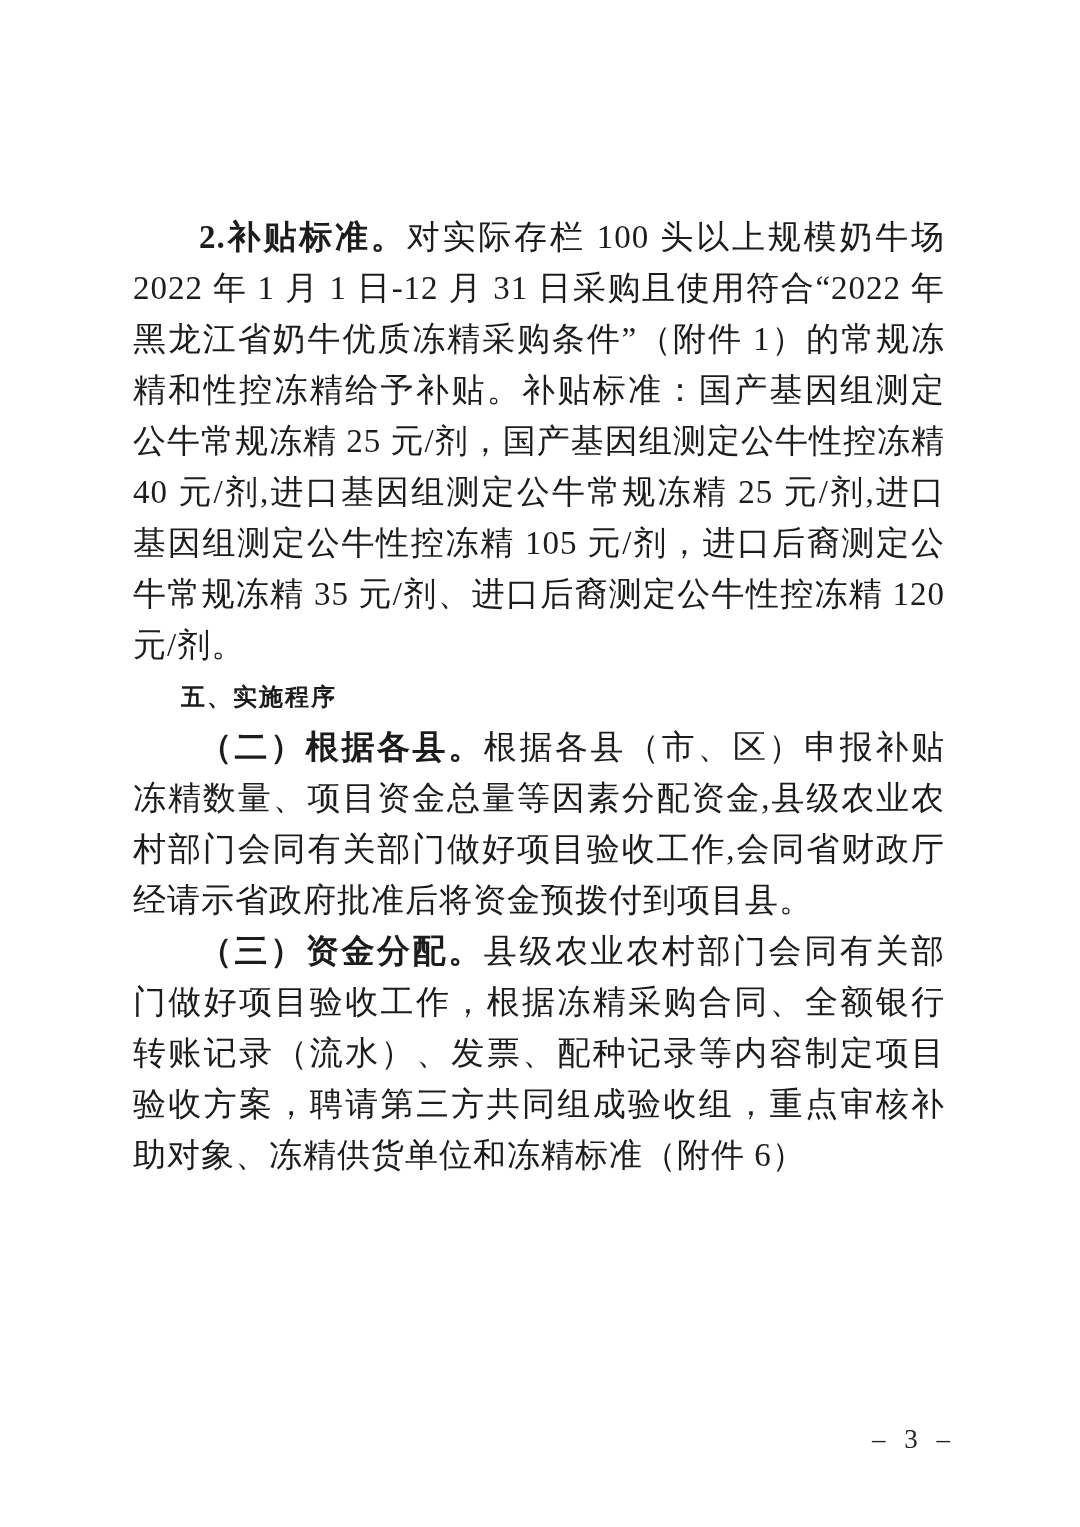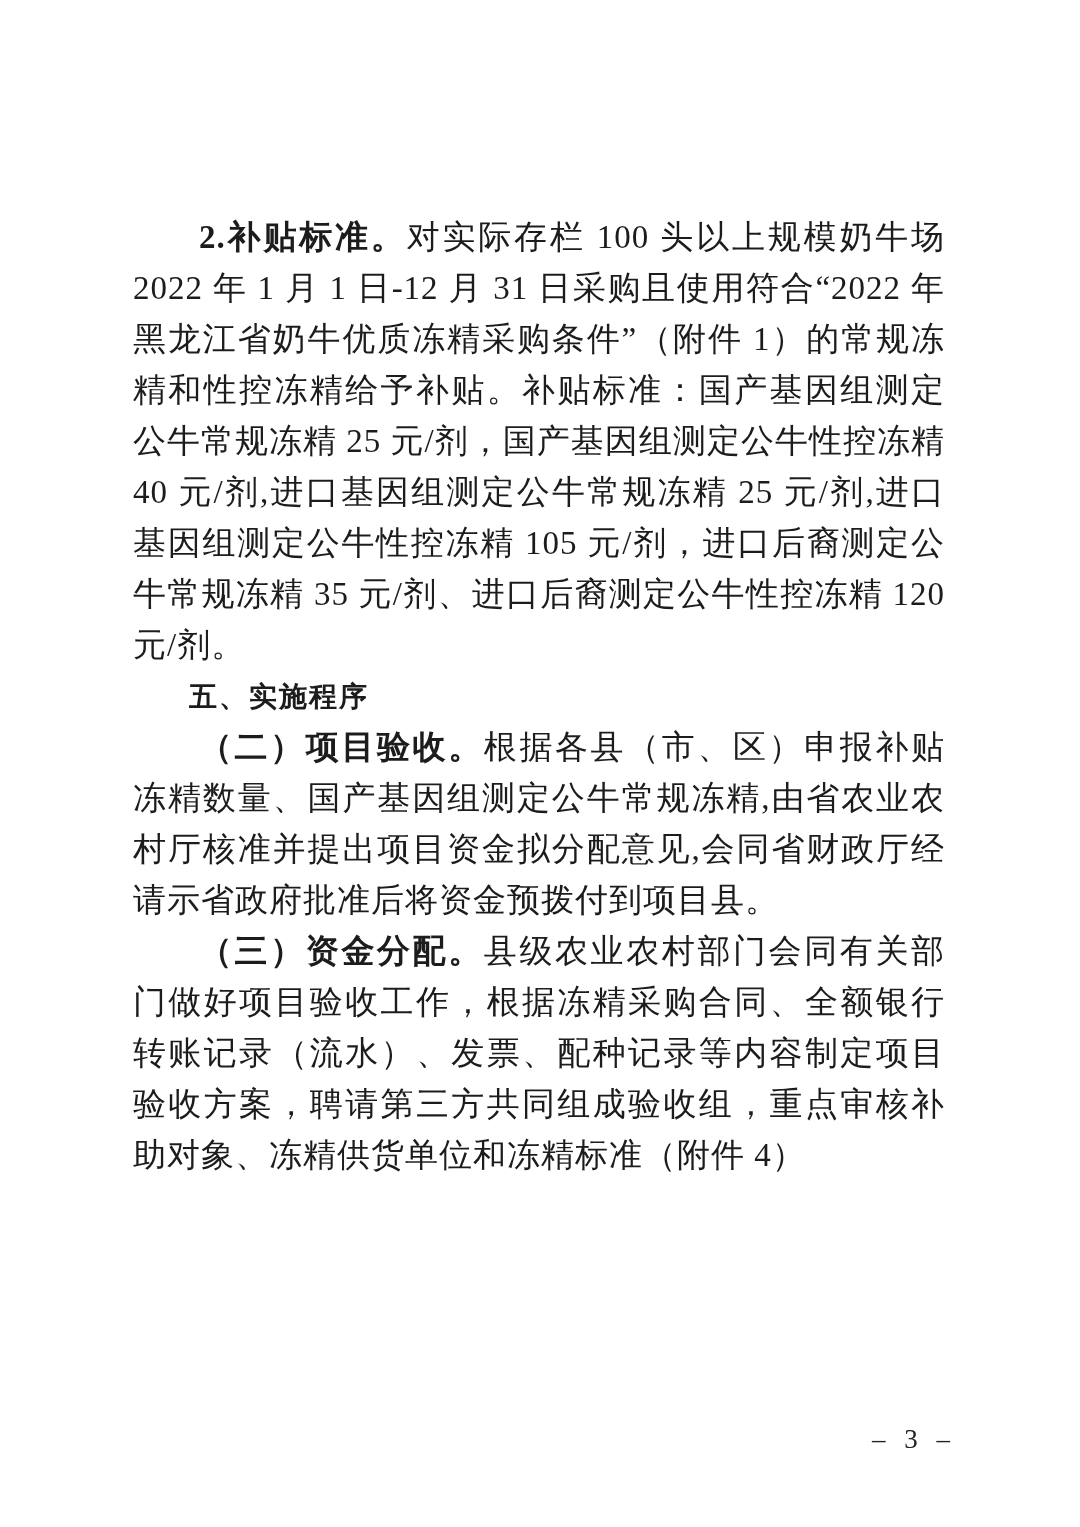--- a/index.html
+++ b/index.html
@@ -38,21 +38,21 @@
     text-indent: 2em;
   }
   .para .lead {
     font-weight: bold;
   }
   .section-heading {
     margin: 0;
     text-indent: 2em;
     font-family: "Liberation Sans", sans-serif;
     font-weight: bold;
-    font-size: 28px;
+    font-size: 24px;
     line-height: 51px;
     letter-spacing: 2px;
     text-align: left;
   }
   .page-number {
     position: absolute;
     left: 872px;
     top: 1408px;
     font-size: 27px;
     letter-spacing: 6px;
@@ -66,21 +66,21 @@
 
 <div class="page">
 
   <div class="text-block">
 
     <p class="para"><span class="lead">2.补贴标准。</span><span>对实际存栏 100 头以上规模奶牛场 2022 年 1 月 1 日-12 月 31 日采购且使用符合“2022 年黑龙江省奶牛优质冻精采购条件”（附件 1）的常规冻精和性控冻精给予补贴。补贴标准：国产基因组测定公牛常规冻精 25 元/剂，国产基因组测定公牛性控冻精 40 元/剂,进口基因组测定公牛常规冻精 25 元/剂,进口基因组测定公牛性控冻精 105 元/剂，进口后裔测定公牛常规冻精 35 元/剂、进口后裔测定公牛性控冻精 120 元/剂。</span></p>
 
     <p class="section-heading">五、实施程序</p>
 
 
-    <p class="para"><span class="lead">（二）项目验收。</span><span>根据各县（市、区）申报补贴冻精数量、国产基因组测定公牛常规冻精,由省农业农村厅核准并提出项目资金拟分配意见,会同省财政厅经请示省政府批准后将资金预拨付到项目县。</span></p>
+    <p class="para"><span class="lead">（二）根据各县。</span><span>根据各县（市、区）申报补贴冻精数量、项目资金总量等因素分配资金,县级农业农村部门会同有关部门做好项目验收工作,会同省财政厅经请示省政府批准后将资金预拨付到项目县。</span></p>
 
-    <p class="para"><span class="lead">（三）资金分配。</span><span>县级农业农村部门会同有关部门做好项目验收工作，根据冻精采购合同、全额银行转账记录（流水）、发票、配种记录等内容制定项目验收方案，聘请第三方共同组成验收组，重点审核补助对象、冻精供货单位和冻精标准（附件 4）</span></p>
+    <p class="para"><span class="lead">（三）资金分配。</span><span>县级农业农村部门会同有关部门做好项目验收工作，根据冻精采购合同、全额银行转账记录（流水）、发票、配种记录等内容制定项目验收方案，聘请第三方共同组成验收组，重点审核补助对象、冻精供货单位和冻精标准（附件 6）</span></p>
 
   </div>
 
   <div class="page-number">– 3 –</div>
 
 </div>
 
 </body></html>

